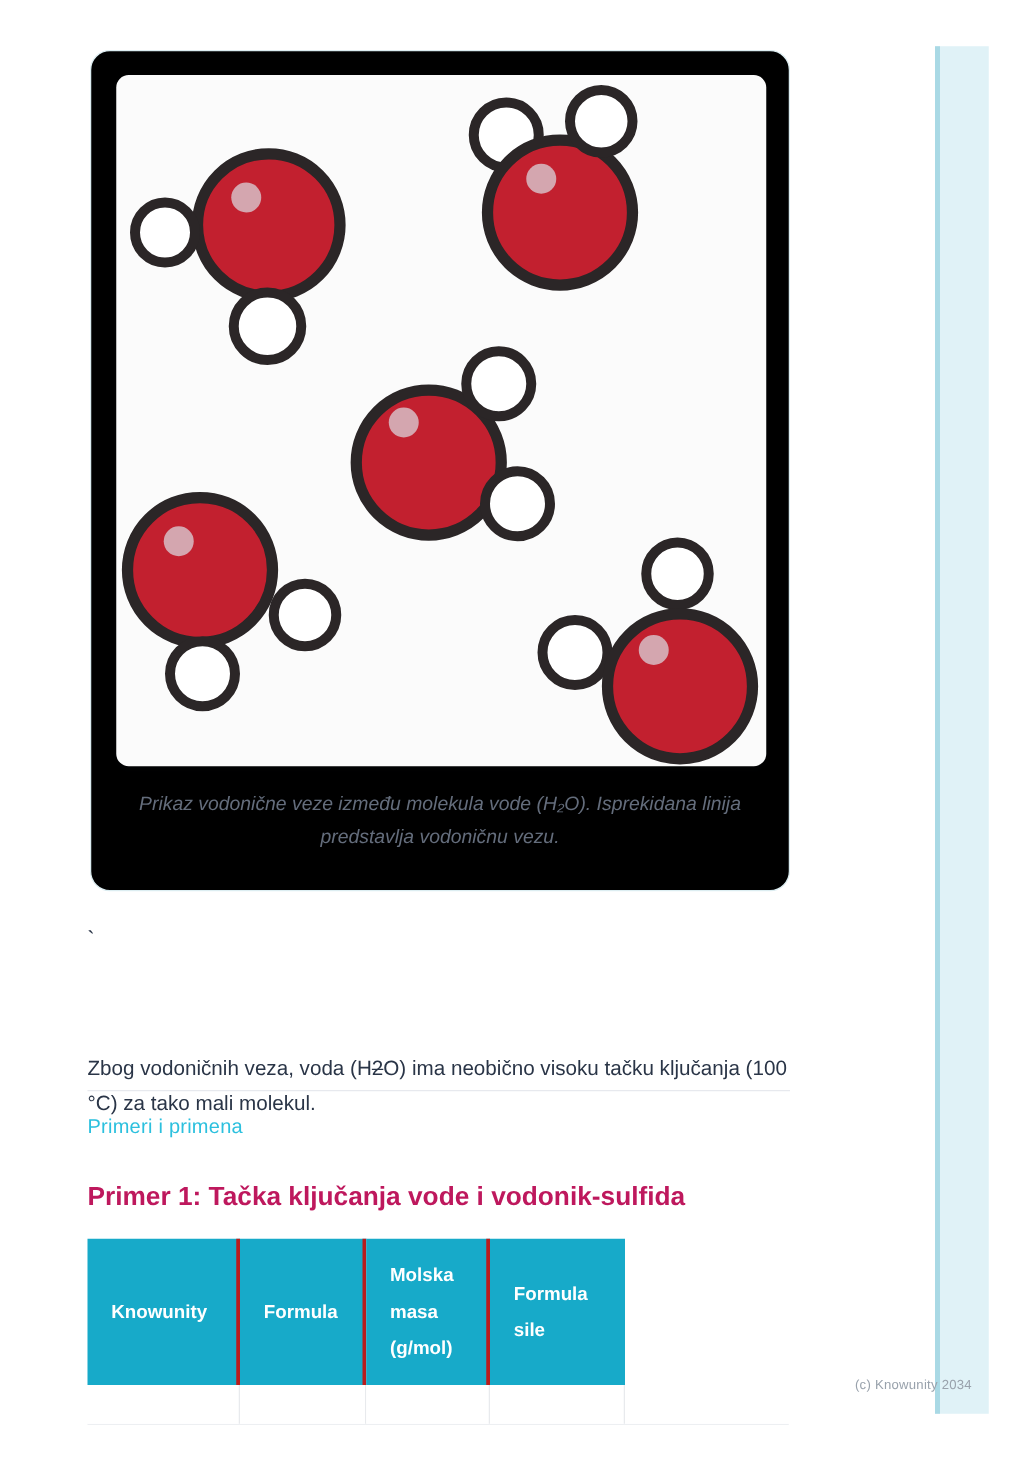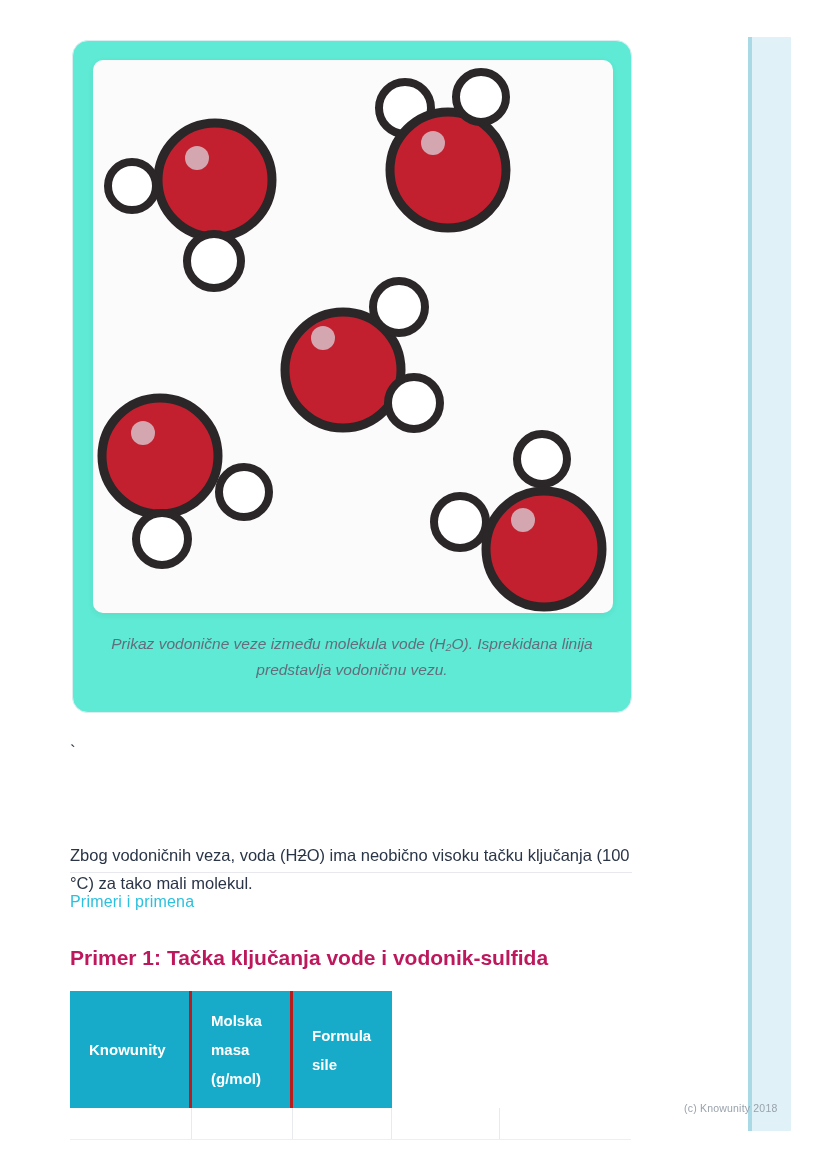--- a/index.html
+++ b/index.html
@@ -10,21 +10,21 @@
   }
   html,body{margin:0;padding:0;}
   body{
     width:828px;height:1171px;position:relative;overflow:hidden;
     background:#ffffff;
     font-family:"Liberation Sans", sans-serif;
     color:#2a3547;
   }
   .figure-card{
     position:absolute;left:72px;top:40px;width:560px;height:673px;
-    background:#5eead4;border:1px solid #dcedf1;border-radius:16px;
+    background:#000000;border:1px solid #dcedf1;border-radius:16px;
     box-sizing:border-box;
   }
   .figure-panel{
     position:absolute;left:20px;top:19px;width:520px;height:553px;
     background:#fbfbfb;border-radius:10px;
     box-shadow:0 2px 6px rgba(40,60,70,0.07);
     overflow:hidden;
   }
   .figure-panel svg{display:block;}
   .figure-caption{
@@ -124,27 +124,28 @@
 
 <div class="divider"></div>
 
 <h2 class="section-heading">Primeri i primena</h2>
 
 <h3 class="example-heading">Primer 1: Tačka ključanja vode i vodonik-sulfida</h3>
 
 <div class="data-table">
   <div class="table-header-row">
     <div class="table-header-cell">Knowunity</div>
+    <div class="table-header-cell">Formula</div>
     <div class="table-header-cell">Molska masa (g/mol)</div>
     <div class="table-header-cell">Formula sile</div>
   </div>
   <div class="table-body-row">
     <div class="table-body-cell"></div>
     <div class="table-body-cell"></div>
     <div class="table-body-cell"></div>
     <div class="table-body-cell"></div>
     <div class="table-body-cell"></div>
   </div>
 </div>
 
 <div class="side-stripe"></div>
 
-<div class="watermark">(c) Knowunity 2018</div>
+<div class="watermark">(c) Knowunity 2034</div>
 
 </body></html>

